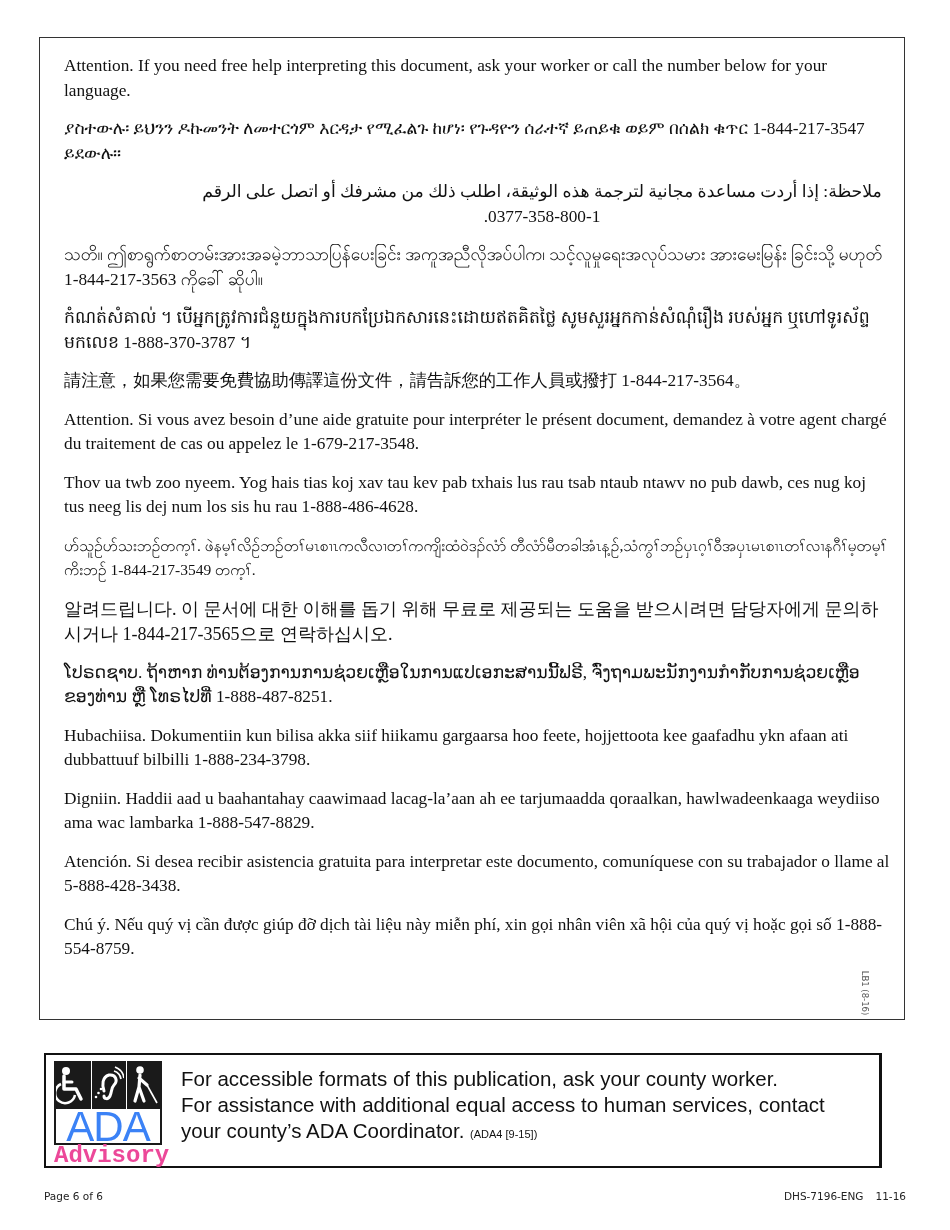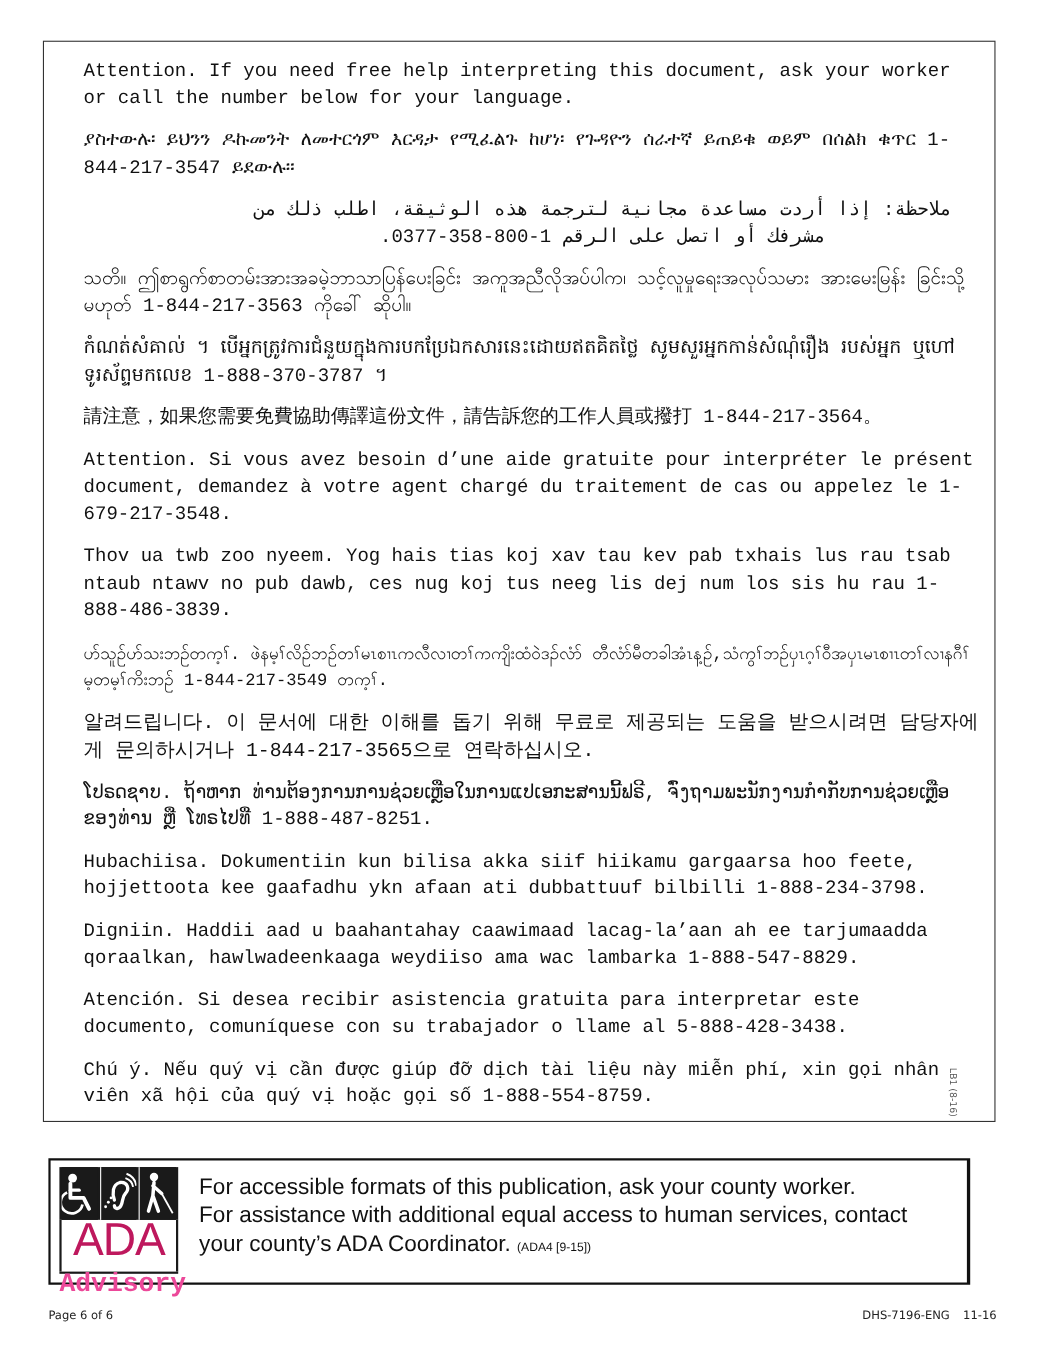--- a/index.html
+++ b/index.html
@@ -26,24 +26,24 @@
     .notice-list {
       position: absolute;
       left: 24px;
       top: 16px;
       width: 826px;
       margin: 0;
       padding: 0;
       list-style: none;
     }
     .notice {
-      font-family: Liberation Mono, monospace;
+      font-family: Liberation Serif, serif;
       font-size: 17.3px;
       line-height: 24.5px;
-      margin: 0 0 14px 12px;
+      margin: 0 0 14px 0;
       padding: 0;
     }
     .notice.rtl {
       direction: rtl;
       text-align: center;
       unicode-bidi: plaintext;
       padding-left: 130px;
     }
     .notice.larger {
       font-size: 18px;
@@ -97,25 +97,25 @@
       border-left: 1px solid #ffffff;
     }
     .ada-icon-cell:first-child { border-left: none; }
     .ada-letters {
       font-family: "Liberation Sans", "DejaVu Sans", sans-serif;
       font-weight: normal;
       font-size: 42px;
       line-height: 36px;
       letter-spacing: -1px;
       text-align: center;
-      color: #be185d;
+      color: #3b82f6;
       background: #ffffff;
       border-left: 2px solid #1a1a1a;
       border-right: 2px solid #1a1a1a;
-      height: 47px;
+      height: 34px;
       overflow: hidden;
     }
     .ada-word {
       font-family: Liberation Mono, monospace;
       font-weight: bold;
       font-size: 24px;
       line-height: 22px;
       text-align: center;
       color: #ec4899;
       border-top: 2px solid #1a1a1a;
@@ -158,21 +158,21 @@
 
 <div class="notice-box">
   <ul class="notice-list">
     <li class="notice">Attention. If you need free help interpreting this document, ask your worker or call the number below for your language.</li>
     <li class="notice">ያስተውሉ፡ ይህንን ዶኩመንት ለመተርጎም እርዳታ የሚፈልጉ ከሆነ፡ የጉዳዮን ሰራተኛ ይጠይቁ ወይም በሰልክ ቁጥር 1-844-217-3547 ይደውሉ።</li>
     <li class="notice rtl">ملاحظة: إذا أردت مساعدة مجانية لترجمة هذه الوثيقة، اطلب ذلك من مشرفك أو اتصل على الرقم 1-800-358-0377.</li>
     <li class="notice">သတိ။ ဤစာရွက်စာတမ်းအားအခမဲ့ဘာသာပြန်ပေးခြင်း အကူအညီလိုအပ်ပါက၊ သင့်လူမှုရေးအလုပ်သမား အားမေးမြန်း ခြင်းသို့ မဟုတ် 1-844-217-3563 ကိုခေါ် ဆိုပါ။</li>
     <li class="notice">កំណត់សំគាល់ ។ បើអ្នកត្រូវការជំនួយក្នុងការបកប្រែឯកសារនេះដោយឥតគិតថ្លៃ សូមសួរអ្នកកាន់សំណុំរឿង របស់អ្នក ឬហៅទូរស័ព្ទមកលេខ 1-888-370-3787 ។</li>
     <li class="notice">請注意，如果您需要免費協助傳譯這份文件，請告訴您的工作人員或撥打 1-844-217-3564。</li>
     <li class="notice">Attention. Si vous avez besoin d’une aide gratuite pour interpréter le présent document, demandez à votre agent chargé du traitement de cas ou appelez le 1-679-217-3548.</li>
-    <li class="notice">Thov ua twb zoo nyeem. Yog hais tias koj xav tau kev pab txhais lus rau tsab ntaub ntawv no pub dawb, ces nug koj tus neeg lis dej num los sis hu rau 1-888-486-3839.</li>
+    <li class="notice">Thov ua twb zoo nyeem. Yog hais tias koj xav tau kev pab txhais lus rau tsab ntaub ntawv no pub dawb, ces nug koj tus neeg lis dej num los sis hu rau 1-888-486-4628.</li>
     <li class="notice small-script">ဟ်သူဉ်ဟ်သးဘဉ်တက့ၢ်. ဖဲနမ့ၢ်လိဉ်ဘဉ်တၢ်မၤစၢၤကလီလၢတၢ်ကကျိးထံဝဲဒၣ်လံာ် တီလံာ်မီတခါအံၤန့ဉ်,သံကွၢ်ဘဉ်ပှၤဂ့ၢ်ဝီအပှၤမၤစၢၤတၢ်လၢနဂီၢ်မ့တမ့ၢ်ကိးဘဉ် 1-844-217-3549 တက့ၢ်.</li>
     <li class="notice larger">알려드립니다. 이 문서에 대한 이해를 돕기 위해 무료로 제공되는 도움을 받으시려면 담당자에게 문의하시거나 1-844-217-3565으로 연락하십시오.</li>
     <li class="notice">ໂປຣດຊາບ. ຖ້າຫາກ ທ່ານຕ້ອງການການຊ່ວຍເຫຼືອໃນການແປເອກະສານນີ້ຟຣີ, ຈົ່ງຖາມພະນັກງານກໍາກັບການຊ່ວຍເຫຼືອ ຂອງທ່ານ ຫຼື ໂທຣໄປທີ່ 1-888-487-8251.</li>
     <li class="notice">Hubachiisa. Dokumentiin kun bilisa akka siif hiikamu gargaarsa hoo feete, hojjettoota kee gaafadhu ykn afaan ati dubbattuuf bilbilli 1-888-234-3798.</li>
     <li class="notice">Digniin. Haddii aad u baahantahay caawimaad lacag-la’aan ah ee tarjumaadda qoraalkan, hawlwadeenkaaga weydiiso ama wac lambarka 1-888-547-8829.</li>
     <li class="notice">Atención. Si desea recibir asistencia gratuita para interpretar este documento, comuníquese con su trabajador o llame al 5-888-428-3438.</li>
     <li class="notice">Chú ý. Nếu quý vị cần được giúp đỡ dịch tài liệu này miễn phí, xin gọi nhân viên xã hội của quý vị hoặc gọi số 1-888-554-8759.</li>
   </ul>
   <div class="side-code">LB1 (8-16)</div>
 </div>

